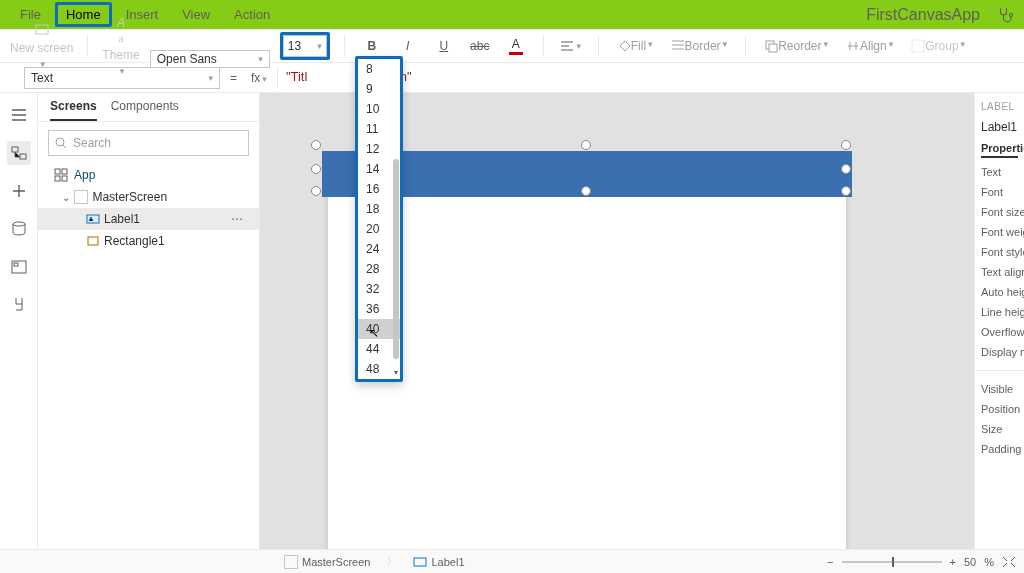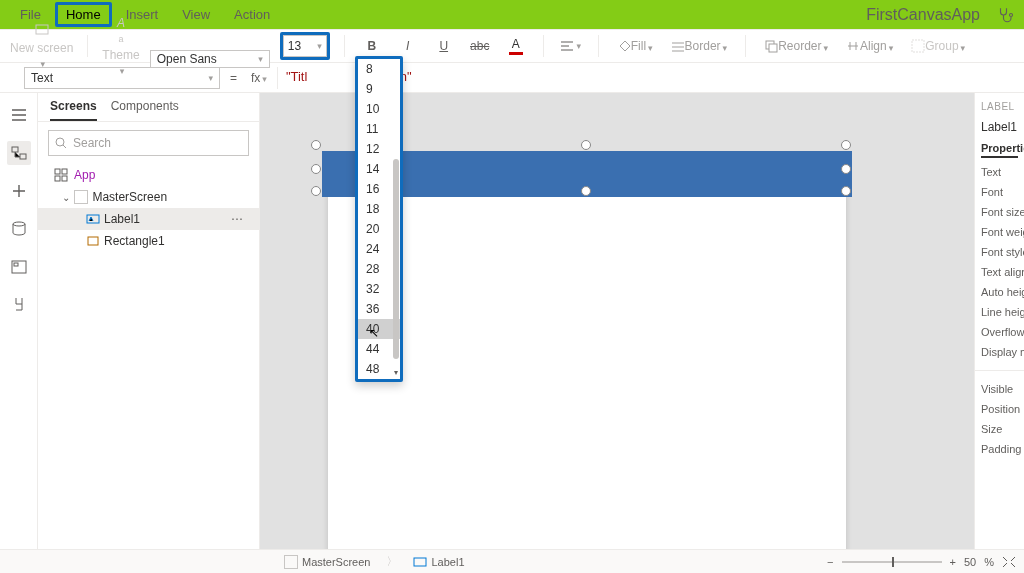--- a/index.html
+++ b/index.html
@@ -14,21 +14,21 @@
 
   
   .ribbon { height: 33px; border-bottom: 1px solid #edebe9; display: flex; align-items: center; padding: 0 10px; gap: 10px; color: #a19f9d; font-size: 12px; }
   .ribbon .group { display: flex; align-items: center; gap: 4px; flex-direction: column; }
   .ribbon .sep { width: 1px; height: 22px; background: #edebe9; margin: 0 4px; }
   .ribbon select, .ribbon .combo { height: 18px; border: 1px solid #c8c6c4; background: #fff; color: #333; font-size: 12px; padding: 0 6px; margin-top: 25px; }
   .ribbon .fontname { width: 120px; display:flex; align-items:center; justify-content:space-between; }
   .ribbon .fontsize-wrap { position: relative; border: 3px solid #0f6cbd; border-radius: 2px; padding: 0; }
   .ribbon .fontsize { width: 44px; height: 22px; border: 1px solid #c8c6c4; display:flex; align-items:center; justify-content:space-between; padding:0 4px; font-size:12px; color:#333; background:#fff;}
   .ribbon .iconbtn { width: 26px; height: 24px; display:flex; align-items:center; justify-content:center; color:#605e5c; }
-  .ribbon .txtbtn { display:flex; align-items:flex-end; gap:0; color:#a19f9d; padding:0 4px; }
+  .ribbon .txtbtn { display:flex; align-items:flex-start; gap:0; color:#a19f9d; padding:0 4px; }
   .chev { font-size: 9px; color:#a19f9d; margin-left:2px;}
   .fontcolor-sample { width:14px; height:3px; background:#c00; display:block;}
   .disabled { color: #c8c6c4 !important; }
 
   
   .formulabar { height: 30px; border-bottom: 1px solid #edebe9; display:flex; align-items:center; padding:0 6px 0 24px; gap:6px; font-size:12px; }
   .formulabar .propbox { width: 196px; height: 22px; border:1px solid #c8c6c4; display:flex; align-items:center; justify-content:space-between; padding:0 6px; color:#333;}
   .formulabar .eq { color:#605e5c; padding:0 4px; }
   .formulabar .fx { color:#605e5c; padding:0 4px; }
   .formulabar .formula { flex:1; height:22px; border-left:1px solid #edebe9; padding:2px 8px; color:#a31515; font-family: Consolas, monospace; font-size:13px;}
@@ -41,21 +41,21 @@
   .leftrail .railbtn.active { background:#edebe9; border-radius:2px; }
 
   
   .treepane { width: 222px; border-right:1px solid #edebe9; background:#fff; display:flex; flex-direction:column; }
   .treepane .header { display:flex; align-items:center; justify-content:space-between; padding:10px 12px 4px 12px; }
   .treepane .header h1 { font-size:15px; font-weight:600; color:#323130;}
   .treepane .tabs { display:flex; gap:14px; padding:6px 12px 0 12px; border-bottom:1px solid #edebe9;}
   .treepane .tabs .tab { font-size:12px; color:#605e5c; padding-bottom:6px; }
   .treepane .tabs .tab.active { color:#323130; border-bottom:2px solid #323130; font-weight:600;}
   .treepane .search { margin:8px 10px; height:26px; border:1px solid #c8c6c4; display:flex; align-items:center; padding:0 6px; gap:6px; color:#a19f9d; font-size:12px;}
-  .treepane .app { display:flex; align-items:flex-start; gap:6px; padding:4px 16px; font-size:12px; color:#a21caf;}
+  .treepane .app { display:flex; align-items:flex-start; gap:6px; padding:4px 16px; font-size:12px; color:#0c4a6e;}
   .treepane .node { display:flex; align-items:center; gap:4px; padding:4px 10px; font-size:12px; color:#323130;}
   .treepane .node.indent1 { padding-left:24px;}
   .treepane .node.indent2 { padding-left:48px;}
   .treepane .node.selected { background:#edebe9; }
   .treepane .node .dots { margin-left:auto; color:#605e5c; padding-right:6px;}
   .nodeicon { width:14px; height:14px; display:inline-flex; align-items:center; justify-content:center; font-size:11px; color:#605e5c; border:1px solid #c8c6c4;}
 
   
   .canvaswrap { flex:1; background:#e1e1e1; position:relative; overflow:hidden;}
   .canvas { position:absolute; left:68px; top:64px; width:518px; height:404px; background:#fff; box-shadow:0 2px 6px rgba(0,0,0,.15);}

